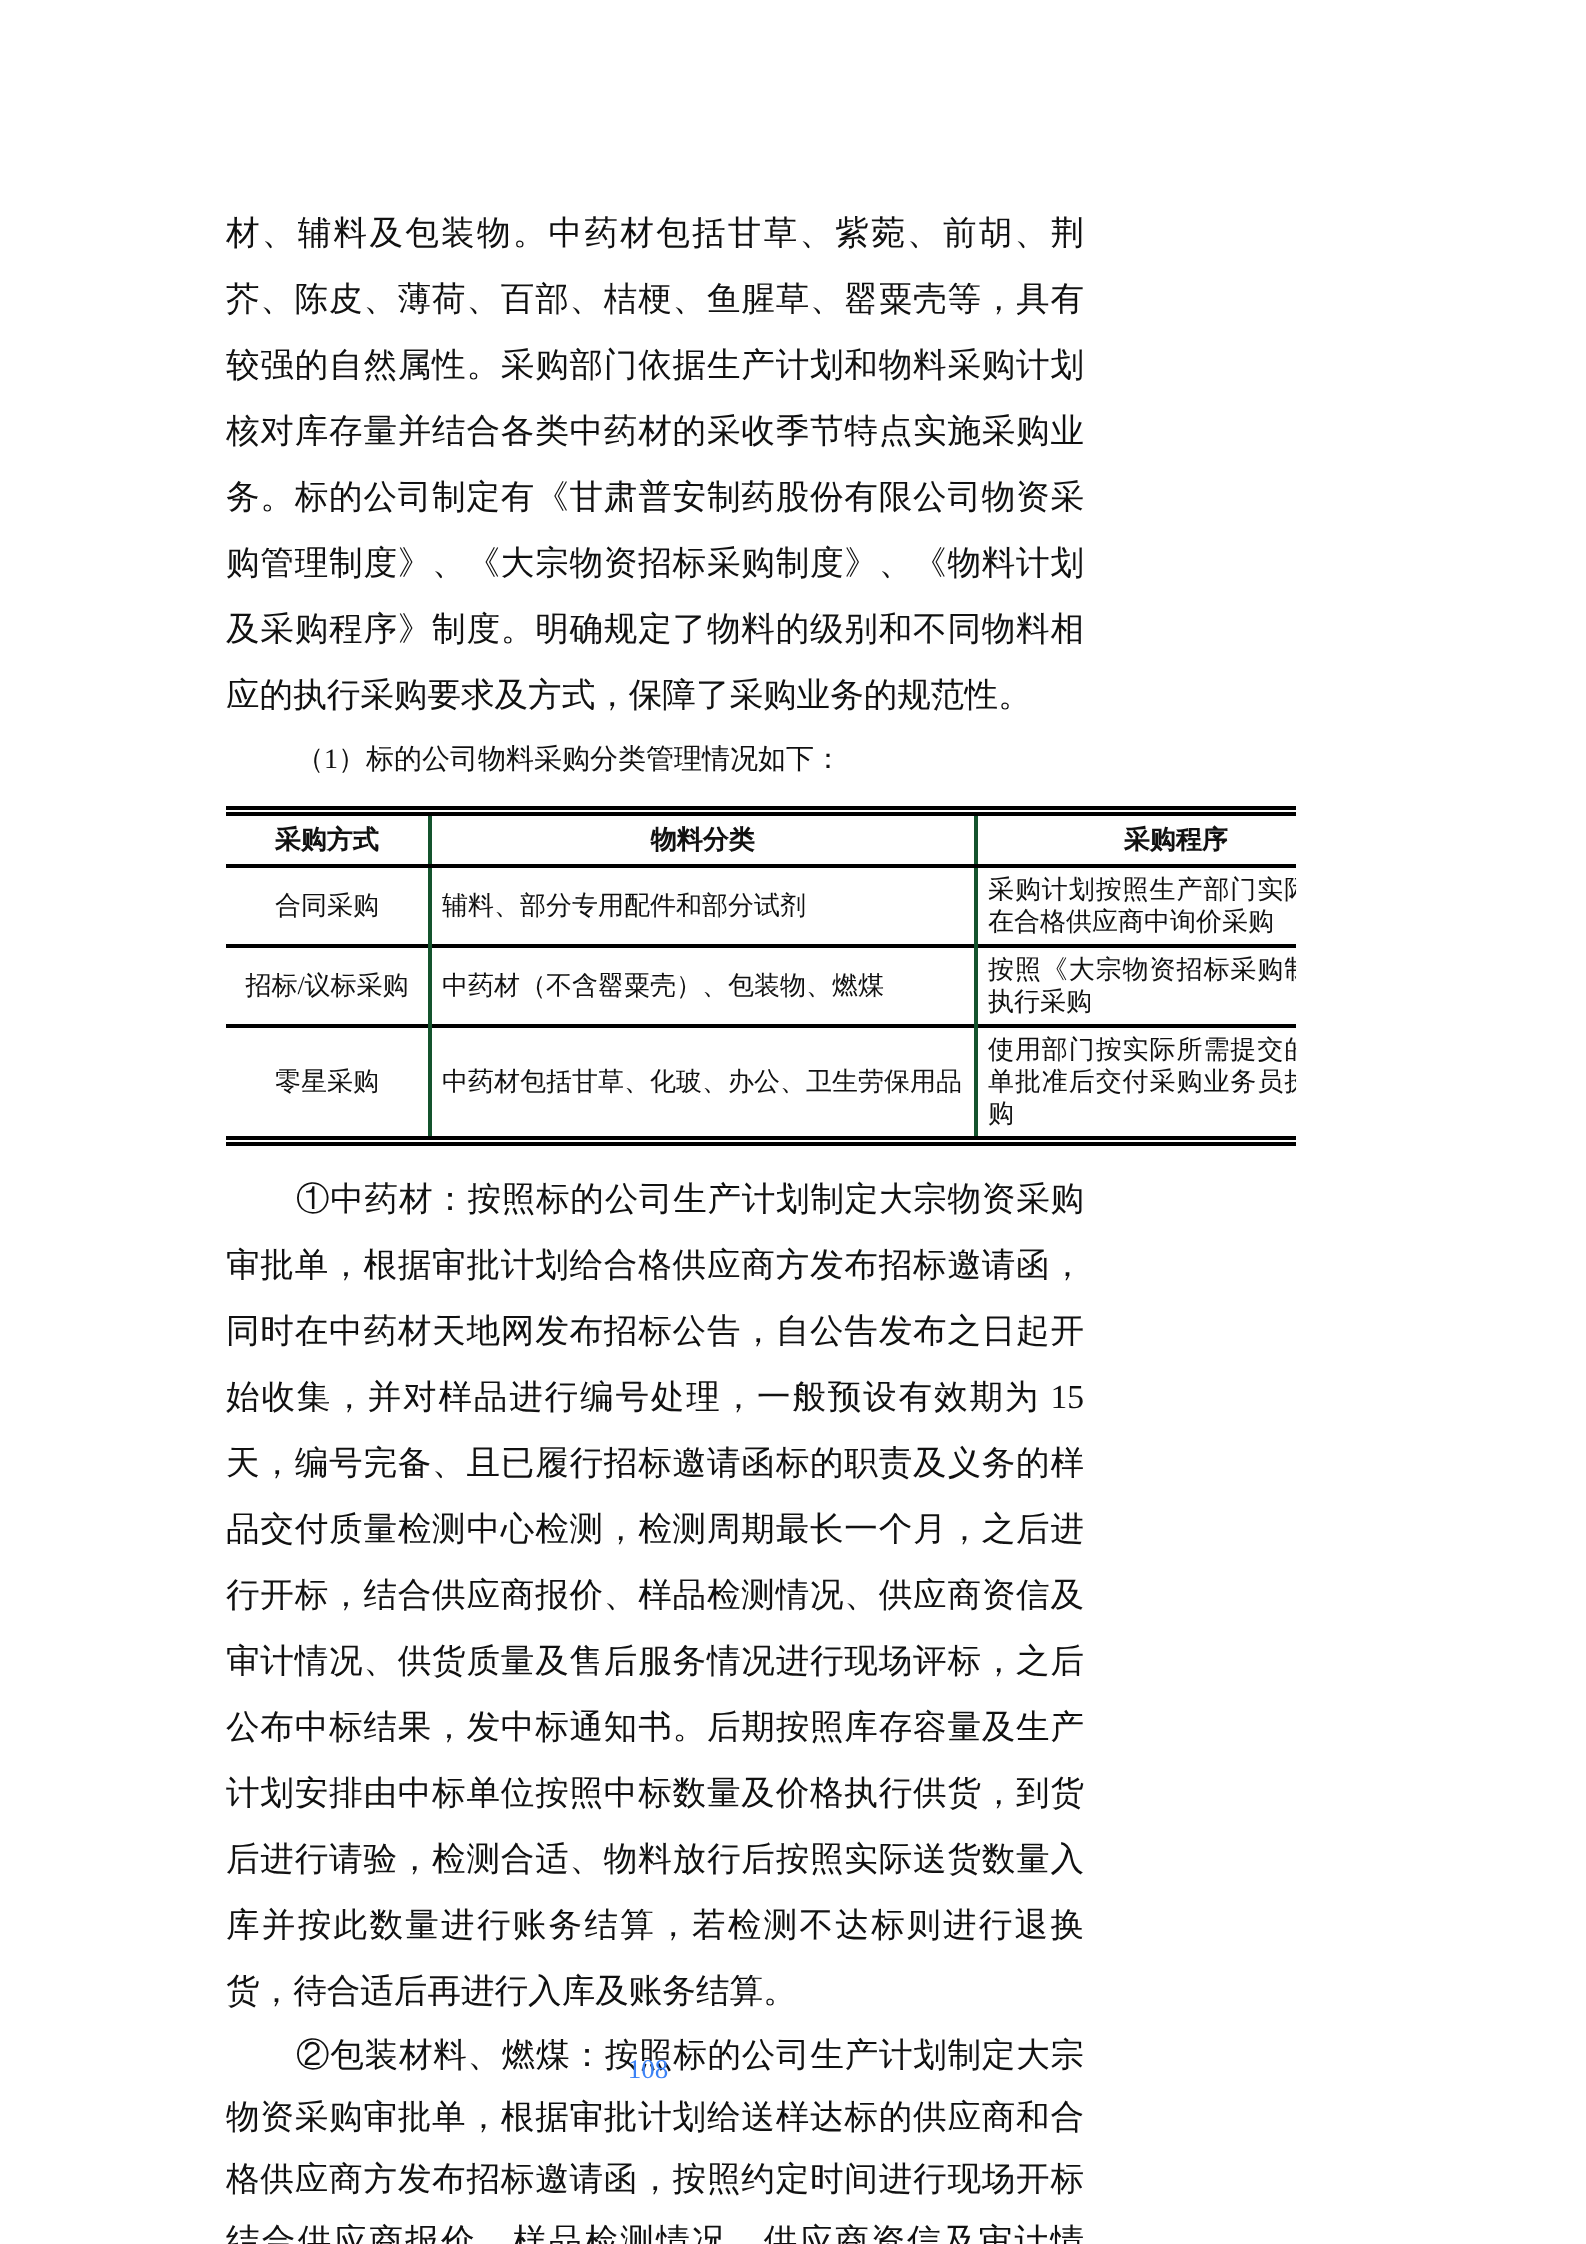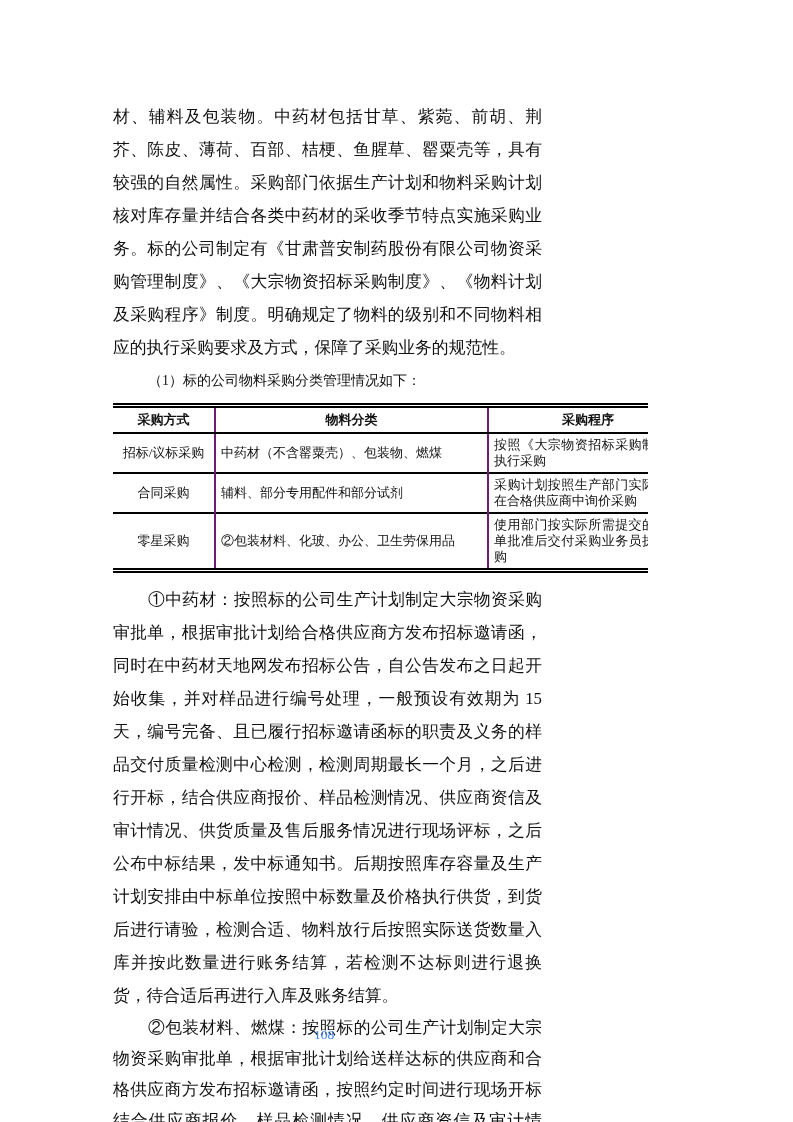--- a/index.html
+++ b/index.html
@@ -50,21 +50,21 @@
     word-break: break-all;
   }
   table.materials th {
     font-weight: bold;
     text-align: center;
     border-bottom: 2px solid #000;
     padding: 4px 5px;
   }
   table.materials tbody tr + tr td { border-top: 2px solid #000; }
   table.materials th + th,
-  table.materials td + td { border-left: 2px solid #701a75; margin-top: 16px; }
+  table.materials td + td { border-left: 2px solid #14532d; margin-top: 16px; }
 
   td.cell-method { text-align: center; }
   td.cell-category { text-align: left; padding-left: 9px; }
   td.cell-procedure { text-align: justify; text-justify: inter-character; }
 
   .table-note {
     margin: 9px 0 0 0;
     font-size: 14.5px;
     line-height: 33px;
     text-indent: 35px;
@@ -103,32 +103,32 @@
     </colgroup>
     <thead>
       <tr>
         <th>采购方式</th>
         <th>物料分类</th>
         <th>采购程序</th>
       </tr>
     </thead>
     <tbody>
       <tr>
+        <td class="cell-method">合同采购</td>
+        <td class="cell-category">辅料、部分专用配件和部分试剂</td>
+        <td class="cell-procedure">采购计划按照生产部门实际所需在合格供应商中询价采购</td>
+      </tr>
+      <tr>
         <td class="cell-method">招标/议标采购</td>
         <td class="cell-category">中药材（不含罂粟壳）、包装物、燃煤</td>
         <td class="cell-procedure">按照《大宗物资招标采购制度》执行采购</td>
       </tr>
       <tr>
-        <td class="cell-method">合同采购</td>
-        <td class="cell-category">辅料、部分专用配件和部分试剂</td>
-        <td class="cell-procedure">采购计划按照生产部门实际所需在合格供应商中询价采购</td>
-      </tr>
-      <tr>
         <td class="cell-method">零星采购</td>
-        <td class="cell-category">②包装材料、化玻、办公、卫生劳保用品</td>
+        <td class="cell-category">中药材包括甘草、化玻、办公、卫生劳保用品</td>
         <td class="cell-procedure">使用部门按实际所需提交的请购单批准后交付采购业务员执行采购</td>
       </tr>
     </tbody>
   </table>
 
 
 
   <p class="body-par indent2 par-herb">①中药材：按照标的公司生产计划制定大宗物资采购审批单，根据审批计划给合格供应商方发布招标邀请函，同时在中药材天地网发布招标公告，自公告发布之日起开始收集，并对样品进行编号处理，一般预设有效期为 15 天，编号完备、且已履行招标邀请函标的职责及义务的样品交付质量检测中心检测，检测周期最长一个月，之后进行开标，结合供应商报价、样品检测情况、供应商资信及审计情况、供货质量及售后服务情况进行现场评标，之后公布中标结果，发中标通知书。后期按照库存容量及生产计划安排由中标单位按照中标数量及价格执行供货，到货后进行请验，检测合适、物料放行后按照实际送货数量入库并按此数量进行账务结算，若检测不达标则进行退换货，待合适后再进行入库及账务结算。</p>
 
   <p class="body-par indent2 par-pack">②包装材料、燃煤：按照标的公司生产计划制定大宗物资采购审批单，根据审批计划给送样达标的供应商和合格供应商方发布招标邀请函，按照约定时间进行现场开标结合供应商报价、样品检测情况、供应商资信及审计情况、供货质量及售后服务情况进行现场评标，之后公布中标结果，发中标通知书，其后期物料供货与账务结算原则与中药材执行情况一致。</p>

